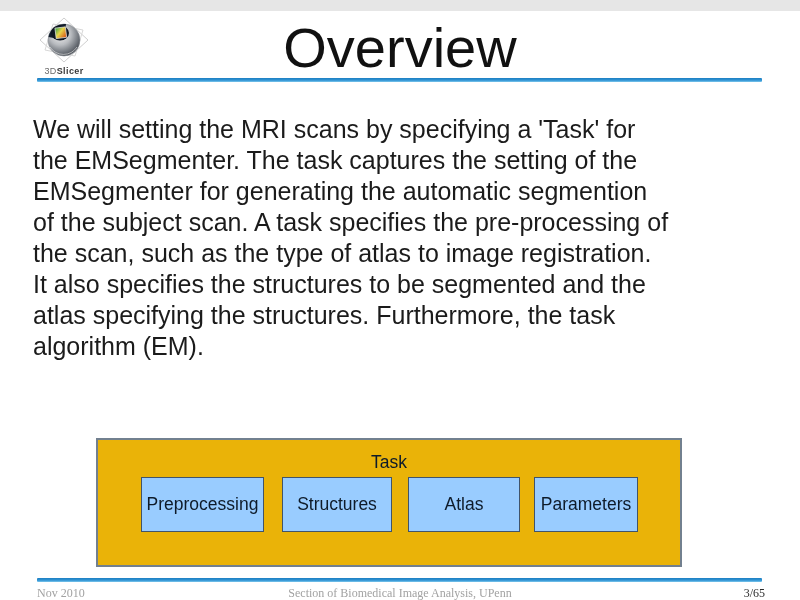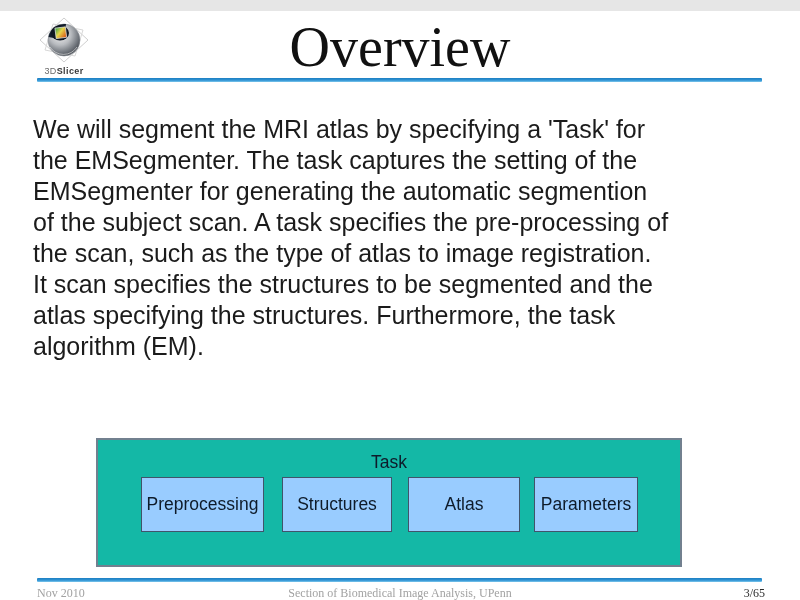--- a/index.html
+++ b/index.html
@@ -20,39 +20,38 @@
     font-size:9px;letter-spacing:.4px;color:#6b6b6b;
     margin-top:-2px;
   }
   .logo-text b{color:#3a3a3a;font-weight:700;}
   .slide-title{
     position:absolute;left:0;top:6px;width:100%;
     text-align:center;
     font-size:56px;font-weight:400;color:#111;
     line-height:1.1;
     letter-spacing:0;
-    font-family:Liberation Serif, serif;
   }
   .rule{
     position:absolute;left:37px;width:725px;height:4px;
     background:linear-gradient(to bottom,#1d7fc2 0%,#2f93d4 55%,#7ec7ec 100%);
     border-radius:1px;
   }
   .header-rule{top:67px;}
   .footer-rule{top:567px;}
   
   .body-text{
     position:absolute;left:33px;top:103px;width:745px;
     font-size:25px;line-height:31px;color:#1b1b1b;
   }
   .body-line{white-space:nowrap;}
   
   .diagram{
     position:absolute;left:96px;top:427px;width:586px;height:129px;
-    background:#14b8a6;
+    background:#eab308;
     border:2px solid #72808f;
     box-sizing:border-box;
   }
   .task-label{
     position:absolute;left:0;top:12px;width:100%;
     text-align:center;
     font-size:17.5px;color:#0e1b2a;
   }
   .task-box{
     position:absolute;top:37px;height:55px;
@@ -111,26 +110,26 @@
       <path d="M17 31 A16 16 0 0 0 44 31" fill="none" stroke="#e9e9e9" stroke-width="1" opacity="0.6"></path>
     </svg>
     <div class="logo-text"><span>3D</span><b>Slicer</b></div>
   </div>
 
   <div class="slide-title">Overview</div>
 
   <div class="rule header-rule"></div>
 
   <div class="body-text">
-    <div class="body-line">We will segment the MRI atlas by specifying a 'Task' for</div>
+    <div class="body-line">We will setting the MRI scans by specifying a 'Task' for</div>
     <div class="body-line">the EMSegmenter. The task captures the setting of the</div>
     <div class="body-line">EMSegmenter for generating the automatic segmention</div>
     <div class="body-line">of the subject scan. A task specifies the pre-processing of</div>
     <div class="body-line">the scan, such as the type of atlas to image registration.</div>
-    <div class="body-line">It scan specifies the structures to be segmented and the</div>
+    <div class="body-line">It also specifies the structures to be segmented and the</div>
     <div class="body-line">atlas specifying the structures. Furthermore, the task</div>
     <div class="body-line">algorithm (EM).</div>
   </div>
 
   <div class="diagram">
     <div class="task-label">Task</div>
     <div class="task-box b0">Preprocessing</div>
     <div class="task-box b1">Structures</div>
     <div class="task-box b2">Atlas</div>
     <div class="task-box b3">Parameters</div>

